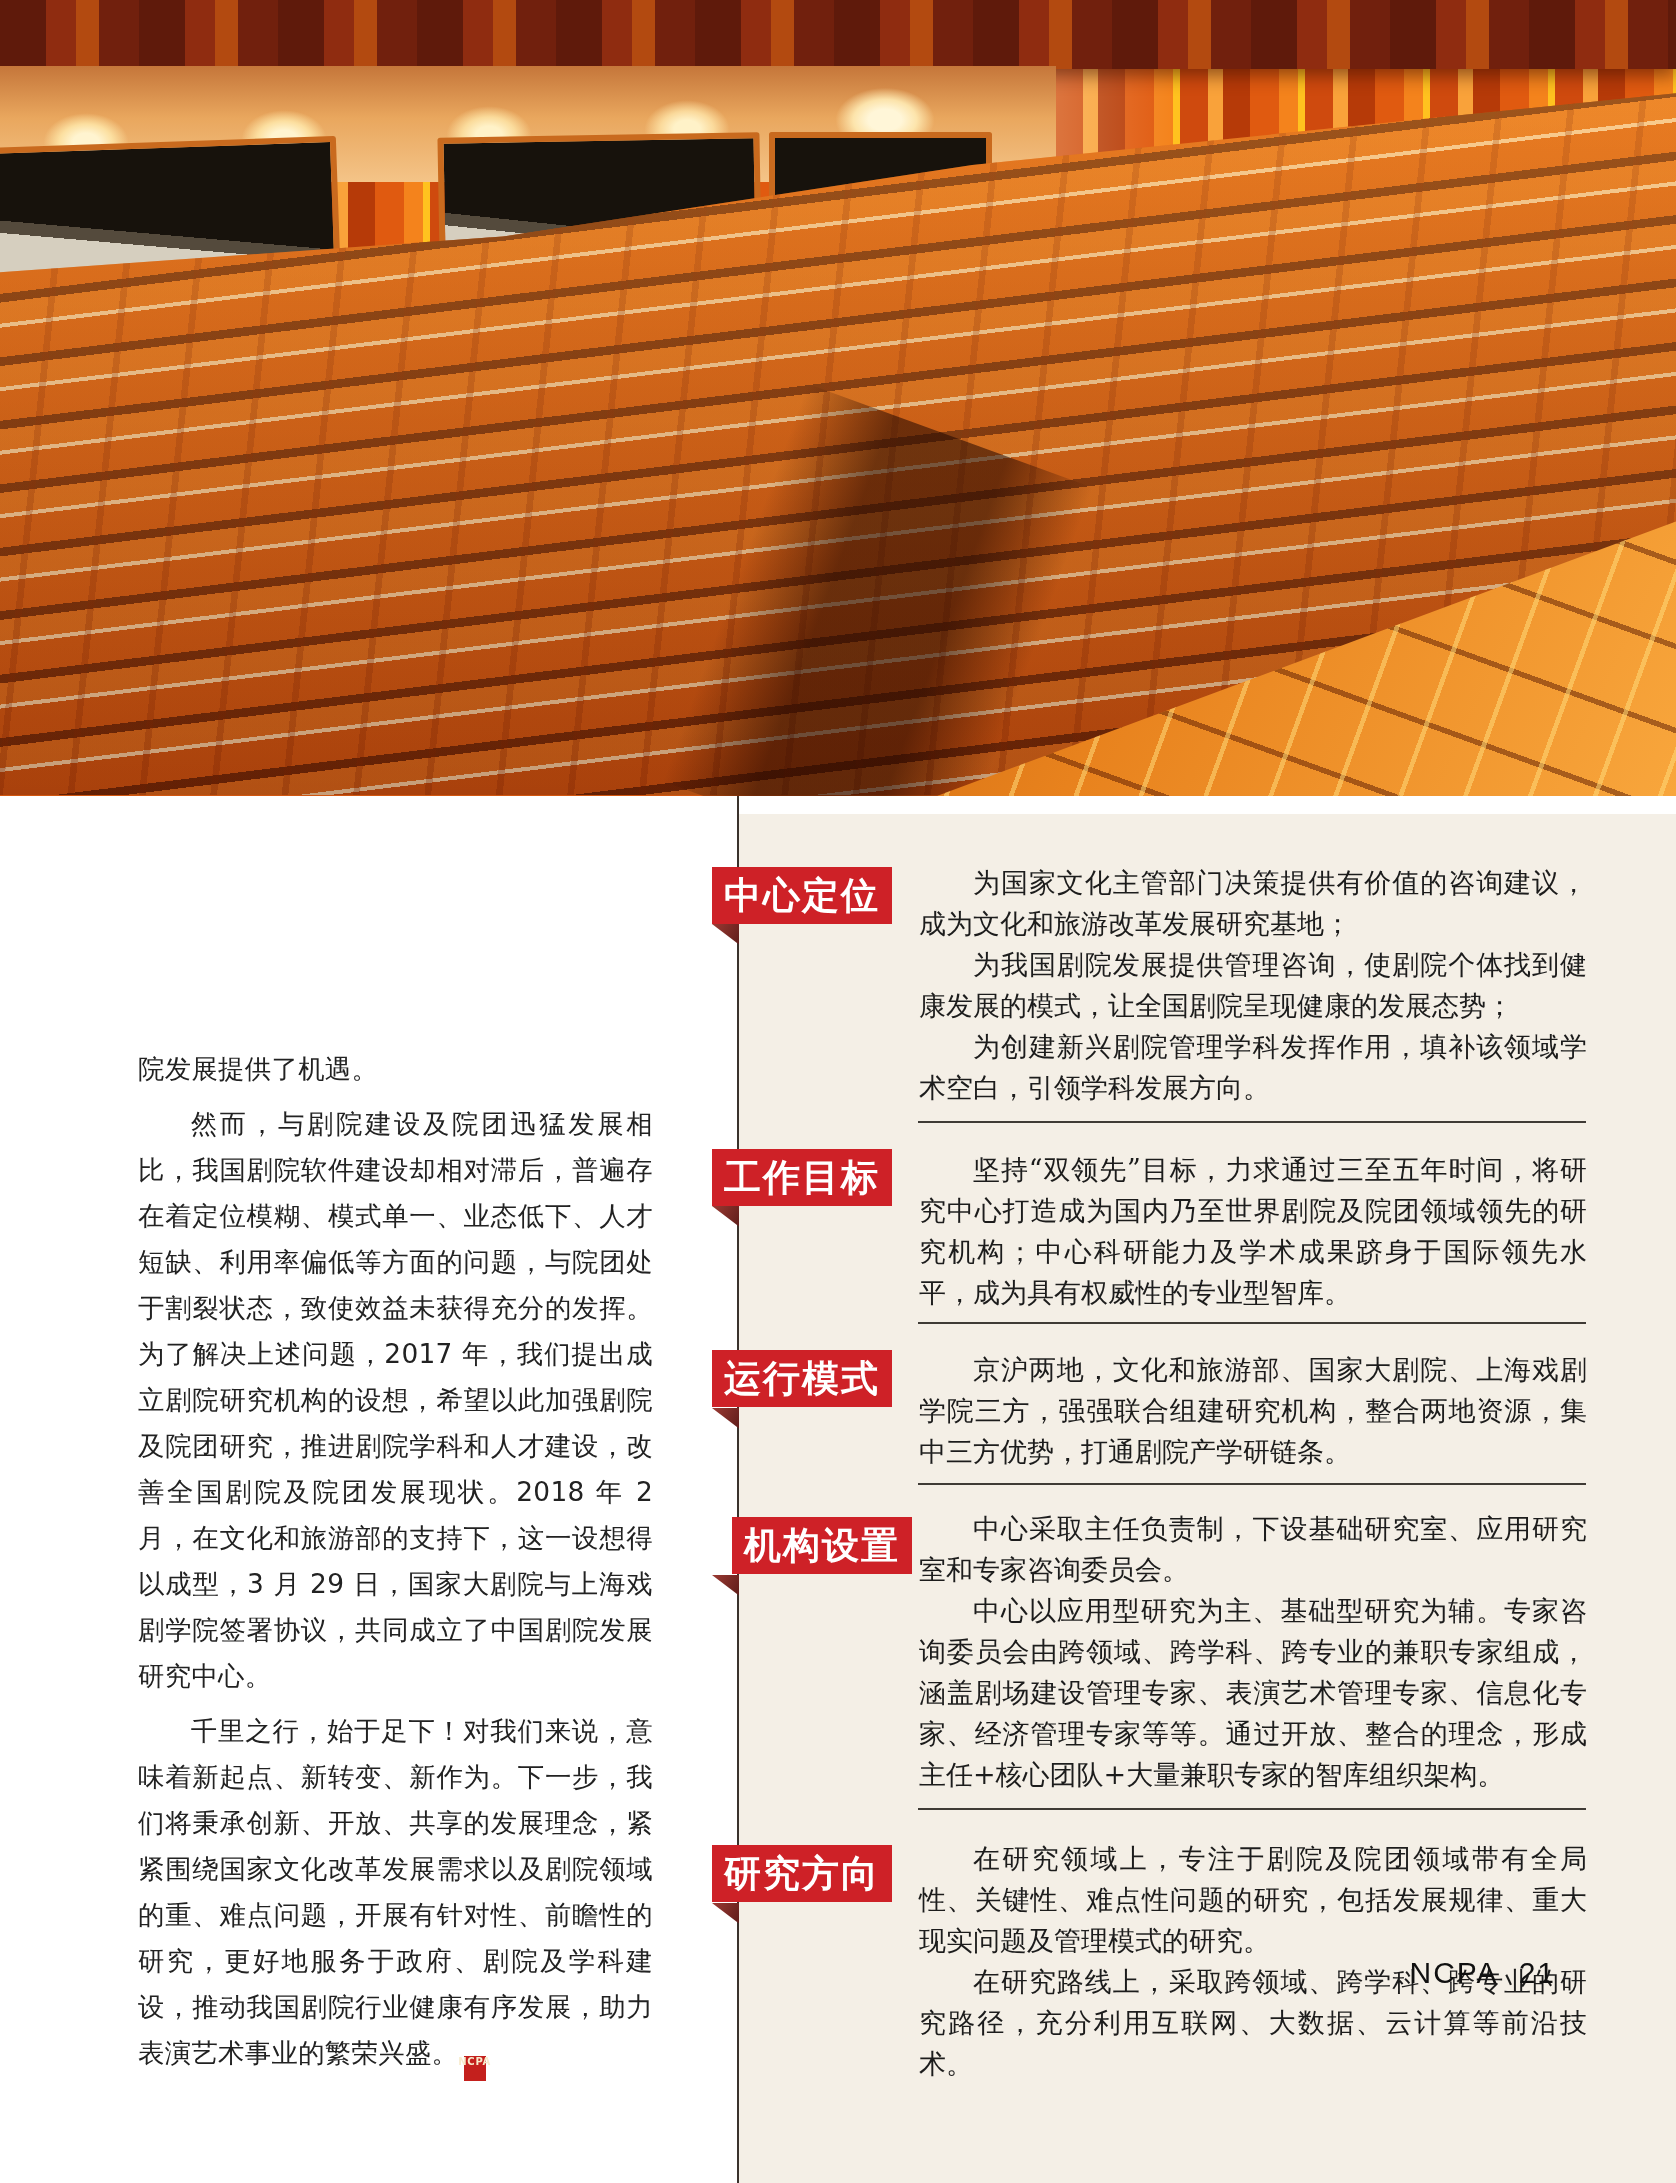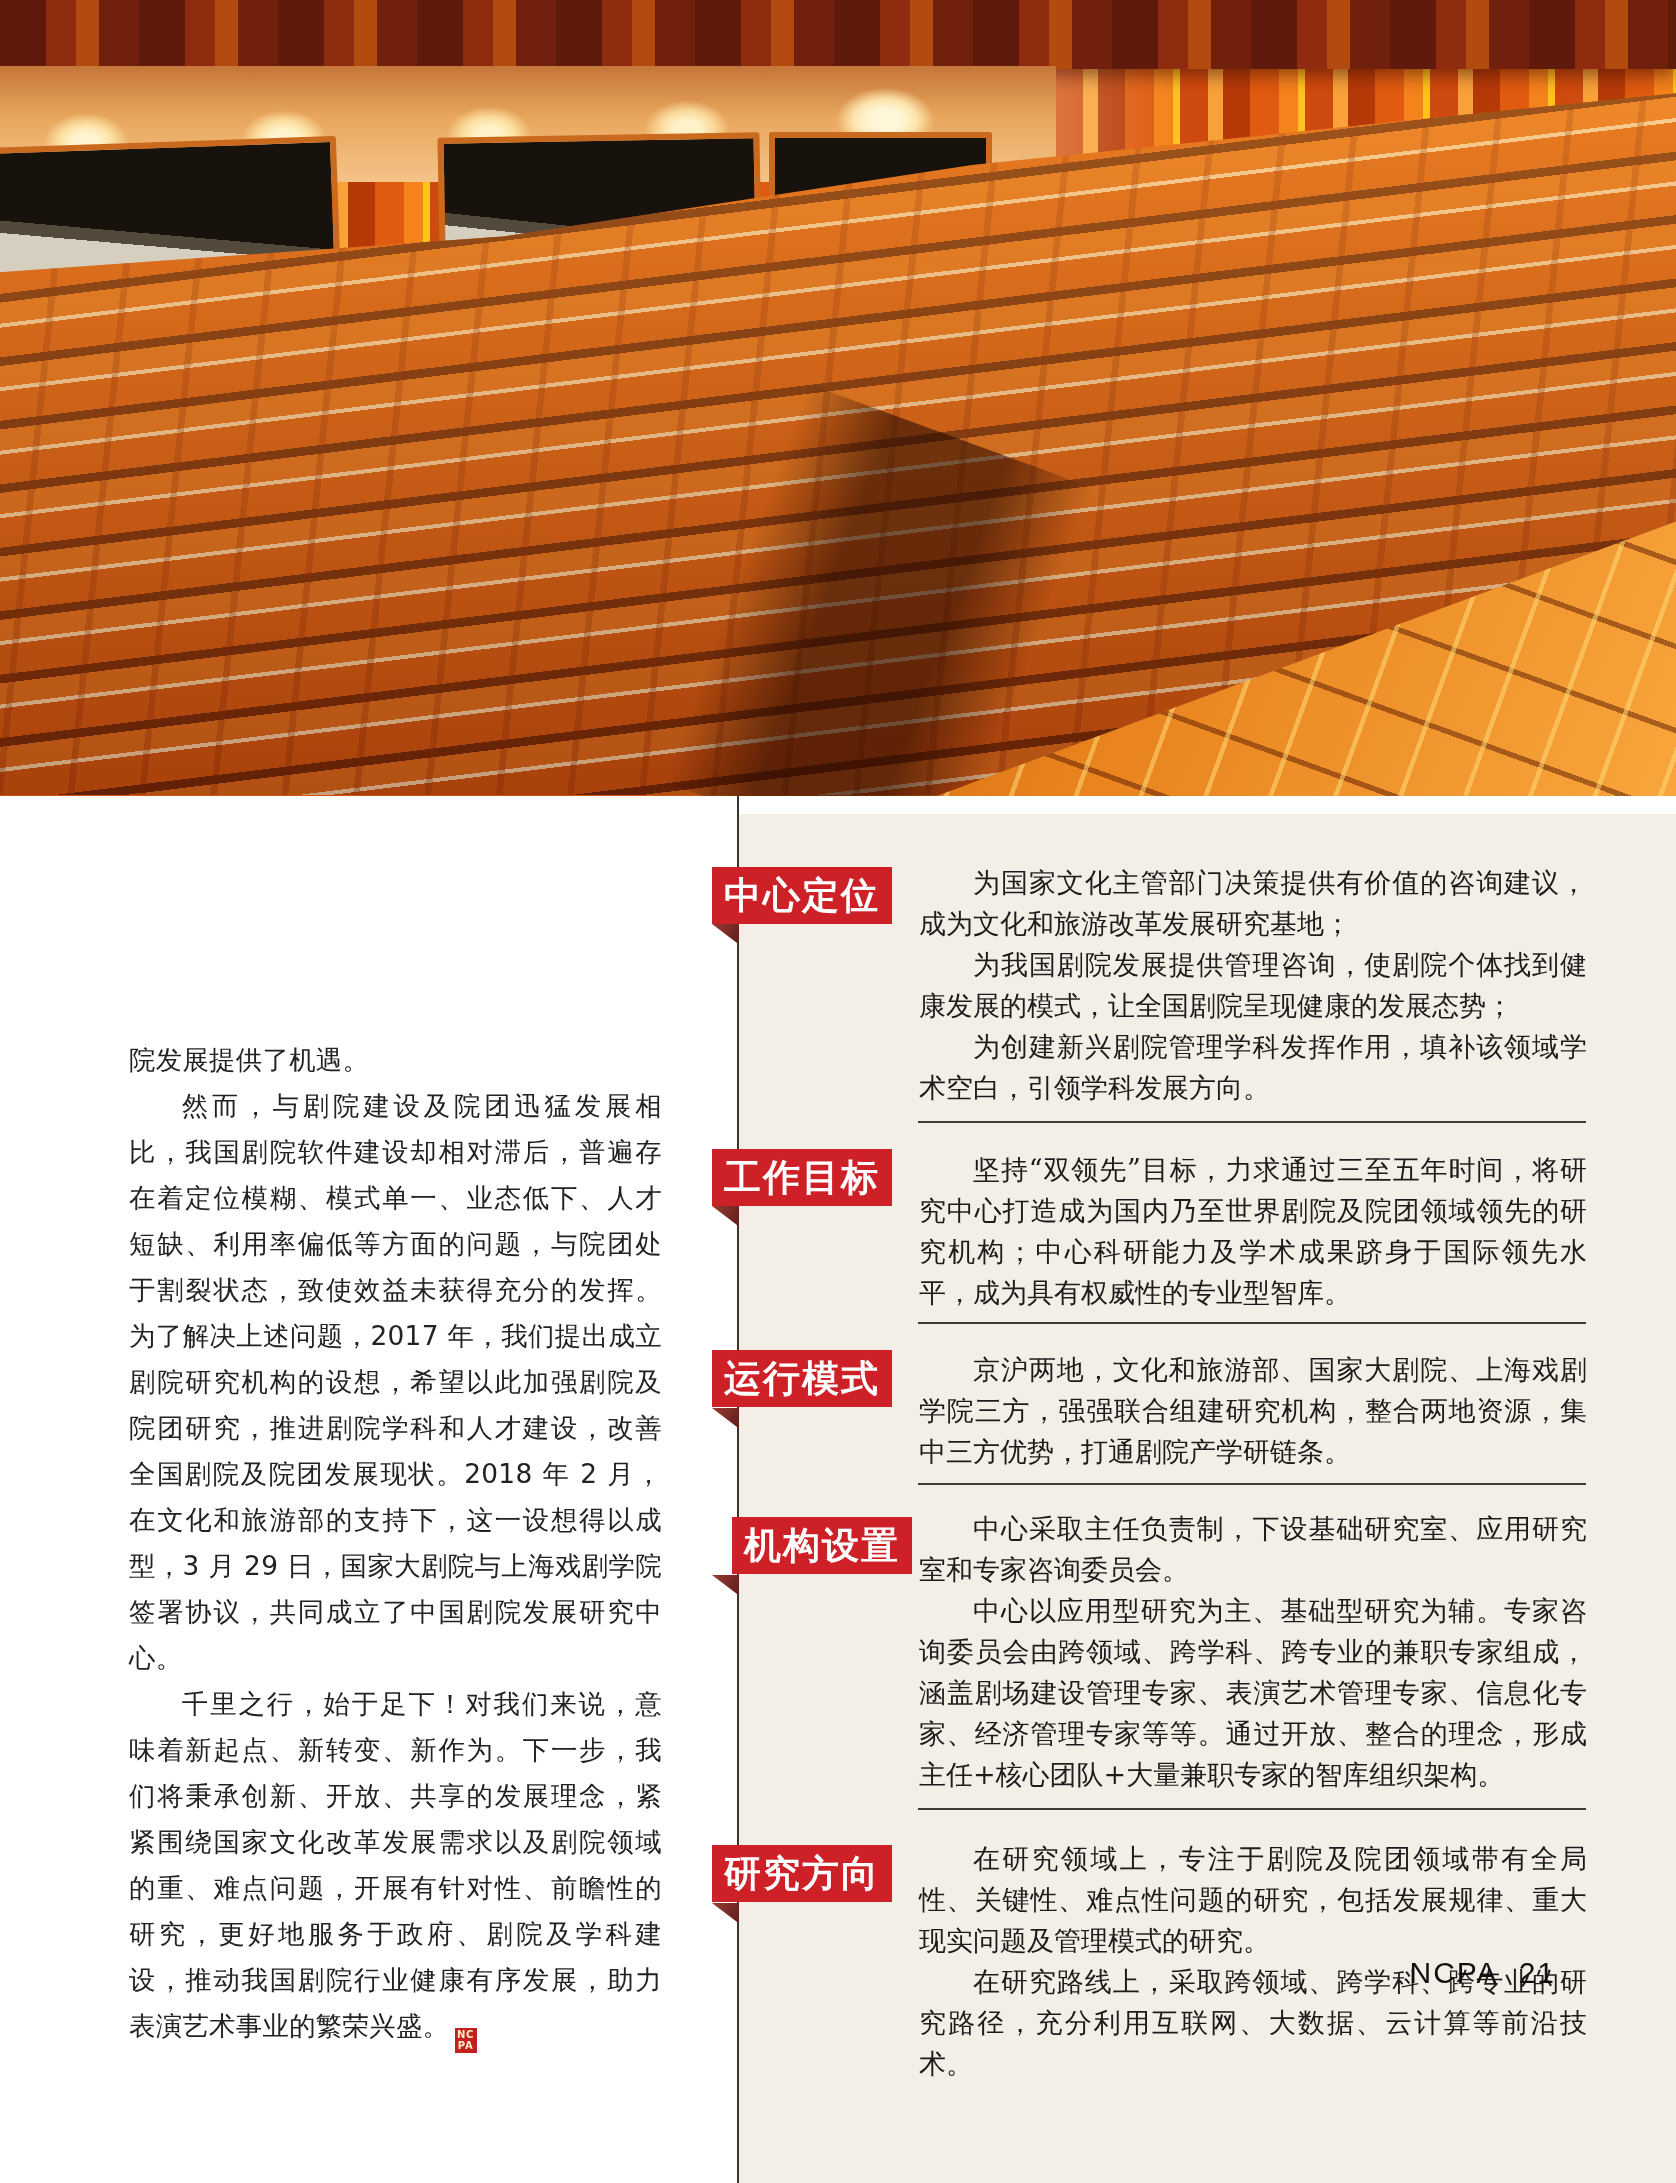--- a/index.html
+++ b/index.html
@@ -45,23 +45,23 @@
       repeating-linear-gradient(20deg,rgba(90,25,0,.5) 0 5.3px,rgba(90,25,0,0) 5.3px 79px),
       linear-gradient(115deg,#7a2d03 0%,#b85607 35%,#e8821d 70%,#f8a63c 100%);}
 
   
   .divider-v{position:absolute;left:737px;top:796px;width:2px;height:1388px;background:#3a322c;}
   .cream-panel{position:absolute;left:739px;top:814px;width:937px;height:1369px;background:#f4efe6;}
 
   
   .left-col{position:absolute;left:129px;top:1037px;width:533px;
     font-size:26.4px;line-height:46px;color:#222;text-align:justify;letter-spacing:0.3px;}
-  .left-col p{margin:0;text-indent:2em;}
+  .left-col p{margin:9px;text-indent:2em;}
   .left-col p.no-indent{text-indent:0;}
-  .endmark{display:inline-flex;flex-direction:column;justify-content:center;vertical-align:-2.6px;
+  .endmark{display:inline-flex;flex-direction:row;justify-content:center;vertical-align:-2.6px;
     width:22px;height:25px;margin-left:5.3px;background:#c4201d;color:#f7eccd;
     font-size:10px;font-weight:bold;line-height:1.15;text-align:center;letter-spacing:0.7px;text-indent:0;}
   .endmark span{display:block;}
 
   
   .ribbon{position:absolute;left:712px;width:180px;height:57px;background:#ce2127;
     display:flex;align-items:center;justify-content:center;
     color:#ffffff;font-weight:bold;font-size:37px;letter-spacing:2px;
     font-family:"Liberation Sans","DejaVu Sans",sans-serif;}
   .ribbon-fold{position:absolute;left:712px;width:27px;height:20.5px;

